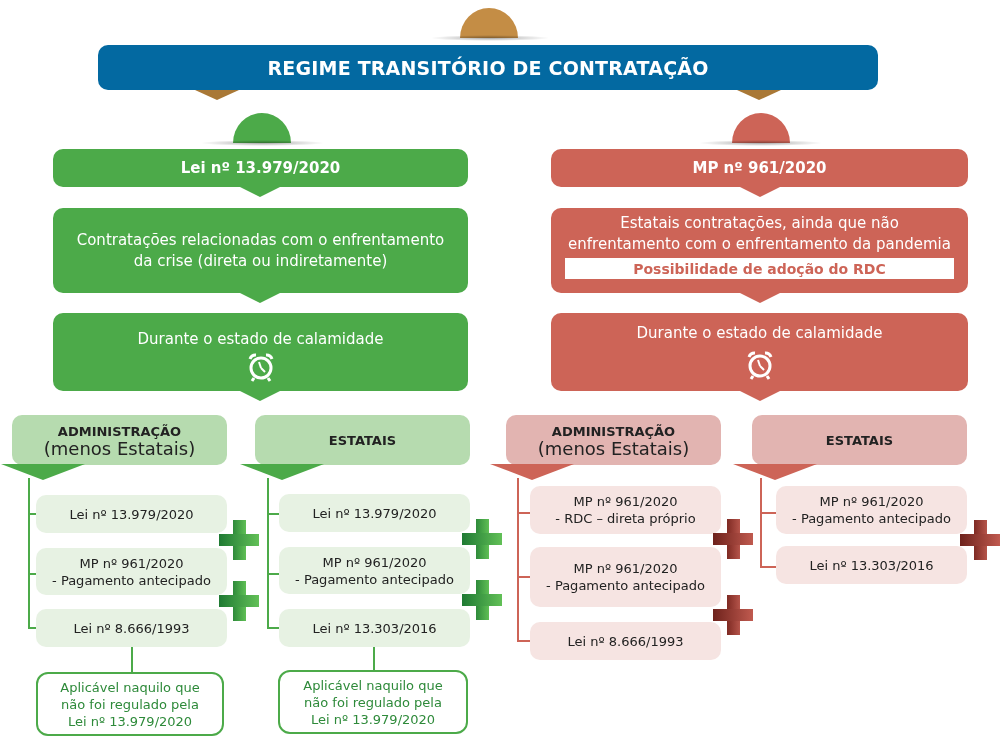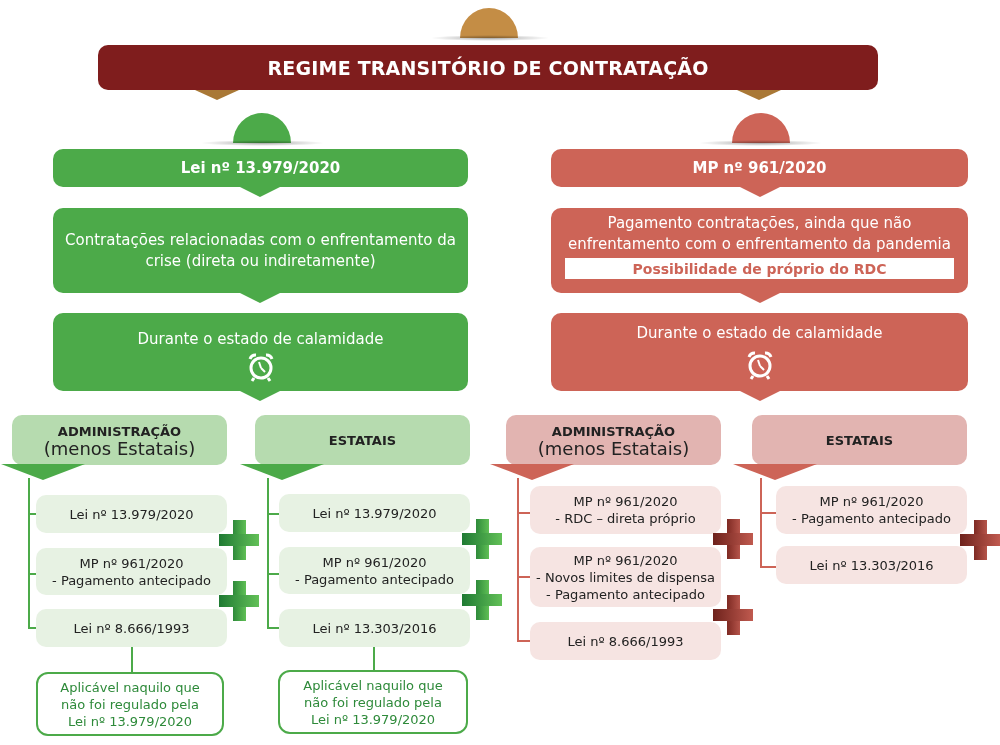--- a/index.html
+++ b/index.html
@@ -7,21 +7,21 @@
          font-family:"DejaVu Sans", "Liberation Sans", sans-serif; }
   .abs { position:absolute; }
   .center { display:flex; align-items:center; justify-content:center; text-align:center; flex-direction:column; }
 
   
   .dome { position:absolute; border-radius:50% 50% 0 0 / 100% 100% 0 0; }
   .dome-shadow { position:absolute; height:6px; border-radius:50%;
                  background:radial-gradient(ellipse at center, rgba(0,0,0,0.35) 0%, rgba(0,0,0,0) 70%); }
 
   
-  .title-bar { background:#7f1d1d; color:#fff; border-radius:10px; font-weight:bold; font-size:19px; letter-spacing:0.2px; }
+  .title-bar { background:#0369a1; color:#fff; border-radius:10px; font-weight:bold; font-size:19px; letter-spacing:0.2px; }
   .tri-down { position:absolute; width:0; height:0; border-left:22px solid transparent; border-right:22px solid transparent; }
 
   .green-box { background:#4caa49; color:#fff; border-radius:10px; }
   .red-box { background:#cd6457; color:#fff; border-radius:10px; }
 
   .hdr-text { font-weight:bold; font-size:15px; }
   .body-text { font-size:15px; line-height:21px; }
 
   .rdc-strip { background:#fff; color:#cd6457; font-weight:bold; font-size:14px; }
 
@@ -62,21 +62,21 @@
 <div class="tri-down" style="left:737px; top:90px; border-top:10px solid #a97836;"></div>
 
 <div class="dome" style="left:233px; top:113px; width:58px; height:30px; background:#4caa49;"></div>
 <div class="dome-shadow" style="left:200px; top:140px; width:125px;"></div>
 
 <div class="abs green-box center" style="left:53px; top:149px; width:415px; height:38px;">
   <span class="hdr-text">Lei nº 13.979/2020</span>
 </div>
 <div class="tri-down" style="left:240px; top:187px; border-left:20px solid transparent; border-right:20px solid transparent; border-top:10px solid #4caa49;"></div>
 
-<div class="abs green-box center" style="left:53px; top:208px; width:415px; height:85px; padding:0 6px; box-sizing:border-box;">
+<div class="abs green-box center" style="left:53px; top:208px; width:415px; height:85px; padding:0 18px; box-sizing:border-box;">
   <span class="body-text">Contratações relacionadas com o enfrentamento da crise (direta ou indiretamente)</span>
 </div>
 <div class="tri-down" style="left:240px; top:293px; border-left:20px solid transparent; border-right:20px solid transparent; border-top:10px solid #4caa49;"></div>
 
 <div class="abs green-box" style="left:53px; top:313px; width:415px; height:78px;">
   <div class="body-text" style="position:absolute; top:16px; left:0; width:100%; text-align:center;">Durante o estado de calamidade</div>
   <svg width="32" height="32" viewBox="0 0 32 32" style="position:absolute; left:192px; top:38px;">
     <circle cx="16" cy="17" r="10" fill="none" stroke="#fff" stroke-width="3"></circle>
     <path d="M5 8 A6 6 0 0 1 11 4" fill="none" stroke="#fff" stroke-width="3"></path>
     <path d="M21 4 A6 6 0 0 1 27 8" fill="none" stroke="#fff" stroke-width="3"></path>
@@ -149,24 +149,24 @@
 
 <div class="dome" style="left:732px; top:113px; width:58px; height:30px; background:#cd6457;"></div>
 <div class="dome-shadow" style="left:698px; top:140px; width:125px;"></div>
 
 <div class="abs red-box center" style="left:551px; top:149px; width:417px; height:38px;">
   <span class="hdr-text">MP nº 961/2020</span>
 </div>
 <div class="tri-down" style="left:740px; top:187px; border-left:20px solid transparent; border-right:20px solid transparent; border-top:10px solid #cd6457;"></div>
 
 <div class="abs red-box" style="left:551px; top:208px; width:417px; height:85px;">
-  <div class="body-text" style="position:absolute; top:5px; width:100%; text-align:center;">Pagamento contratações, ainda que não</div>
+  <div class="body-text" style="position:absolute; top:5px; width:100%; text-align:center;">Estatais contratações, ainda que não</div>
   <div class="body-text" style="position:absolute; top:26px; width:100%; text-align:center;">enfrentamento com o enfrentamento da pandemia</div>
   <div class="rdc-strip center" style="position:absolute; left:14px; top:50px; width:389px; height:21px;">
-    <span>Possibilidade de próprio do RDC</span>
+    <span>Possibilidade de adoção do RDC</span>
   </div>
 </div>
 <div class="tri-down" style="left:740px; top:293px; border-left:20px solid transparent; border-right:20px solid transparent; border-top:10px solid #cd6457;"></div>
 
 <div class="abs red-box" style="left:551px; top:313px; width:417px; height:78px;">
   <div class="body-text" style="position:absolute; top:10px; left:0; width:100%; text-align:center;">Durante o estado de calamidade</div>
   <svg width="32" height="32" viewBox="0 0 32 32" style="position:absolute; left:193px; top:36px;">
     <circle cx="16" cy="17" r="10" fill="none" stroke="#fff" stroke-width="3"></circle>
     <path d="M5 8 A6 6 0 0 1 11 4" fill="none" stroke="#fff" stroke-width="3"></path>
     <path d="M21 4 A6 6 0 0 1 27 8" fill="none" stroke="#fff" stroke-width="3"></path>
@@ -187,21 +187,20 @@
 <div class="hline-r" style="left:517px; top:512px; width:20px;"></div>
 <div class="hline-r" style="left:517px; top:576px; width:20px;"></div>
 <div class="hline-r" style="left:517px; top:640px; width:20px;"></div>
 
 <div class="abs pale-red center" style="left:530px; top:486px; width:191px; height:48px;">
   <span>MP nº 961/2020</span>
   <span>- RDC – direta próprio</span>
 </div>
 <div class="abs pale-red center" style="left:530px; top:547px; width:191px; height:60px;">
   <span>MP nº 961/2020</span>
-  <span>- Novos limites de dispensa</span>
   <span>- Pagamento antecipado</span>
 </div>
 <div class="abs pale-red center" style="left:530px; top:622px; width:191px; height:38px;">
   <span>Lei nº 8.666/1993</span>
 </div>
 
 <div class="plus r" style="left:713px; top:519px;"></div>
 <div class="plus r" style="left:713px; top:595px;"></div>
 
 <div class="abs lt-red center" style="left:752px; top:415px; width:215px; height:50px;">

